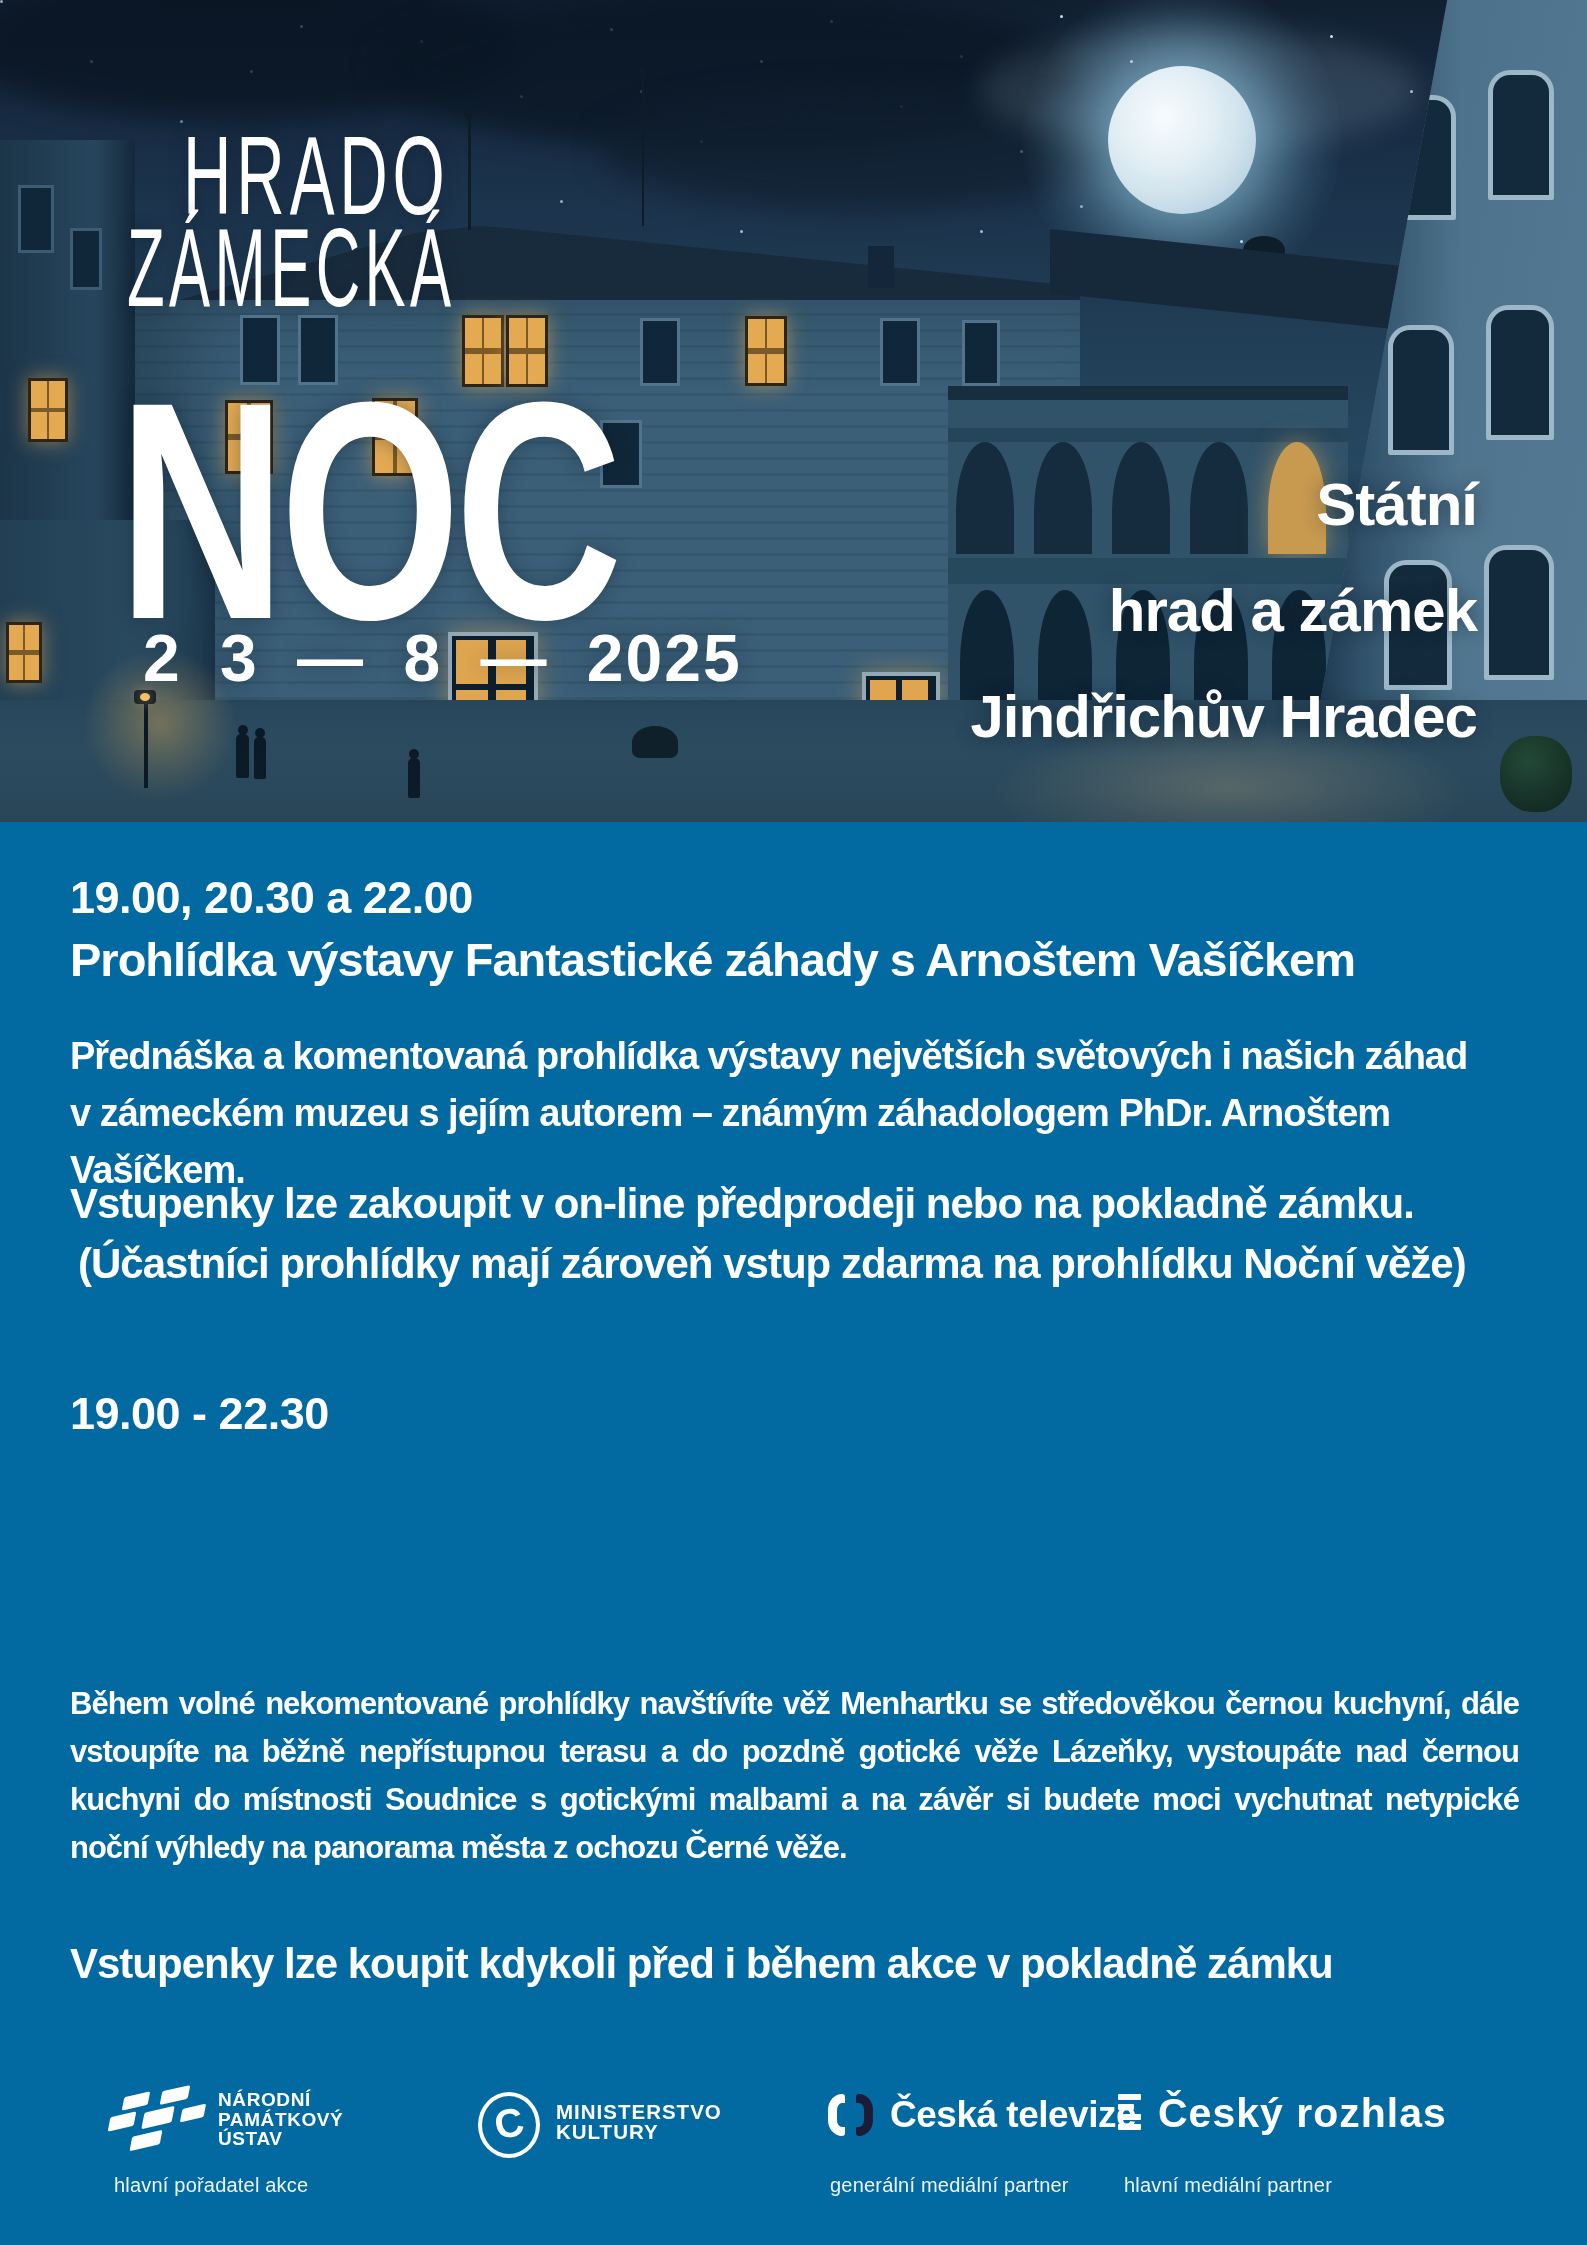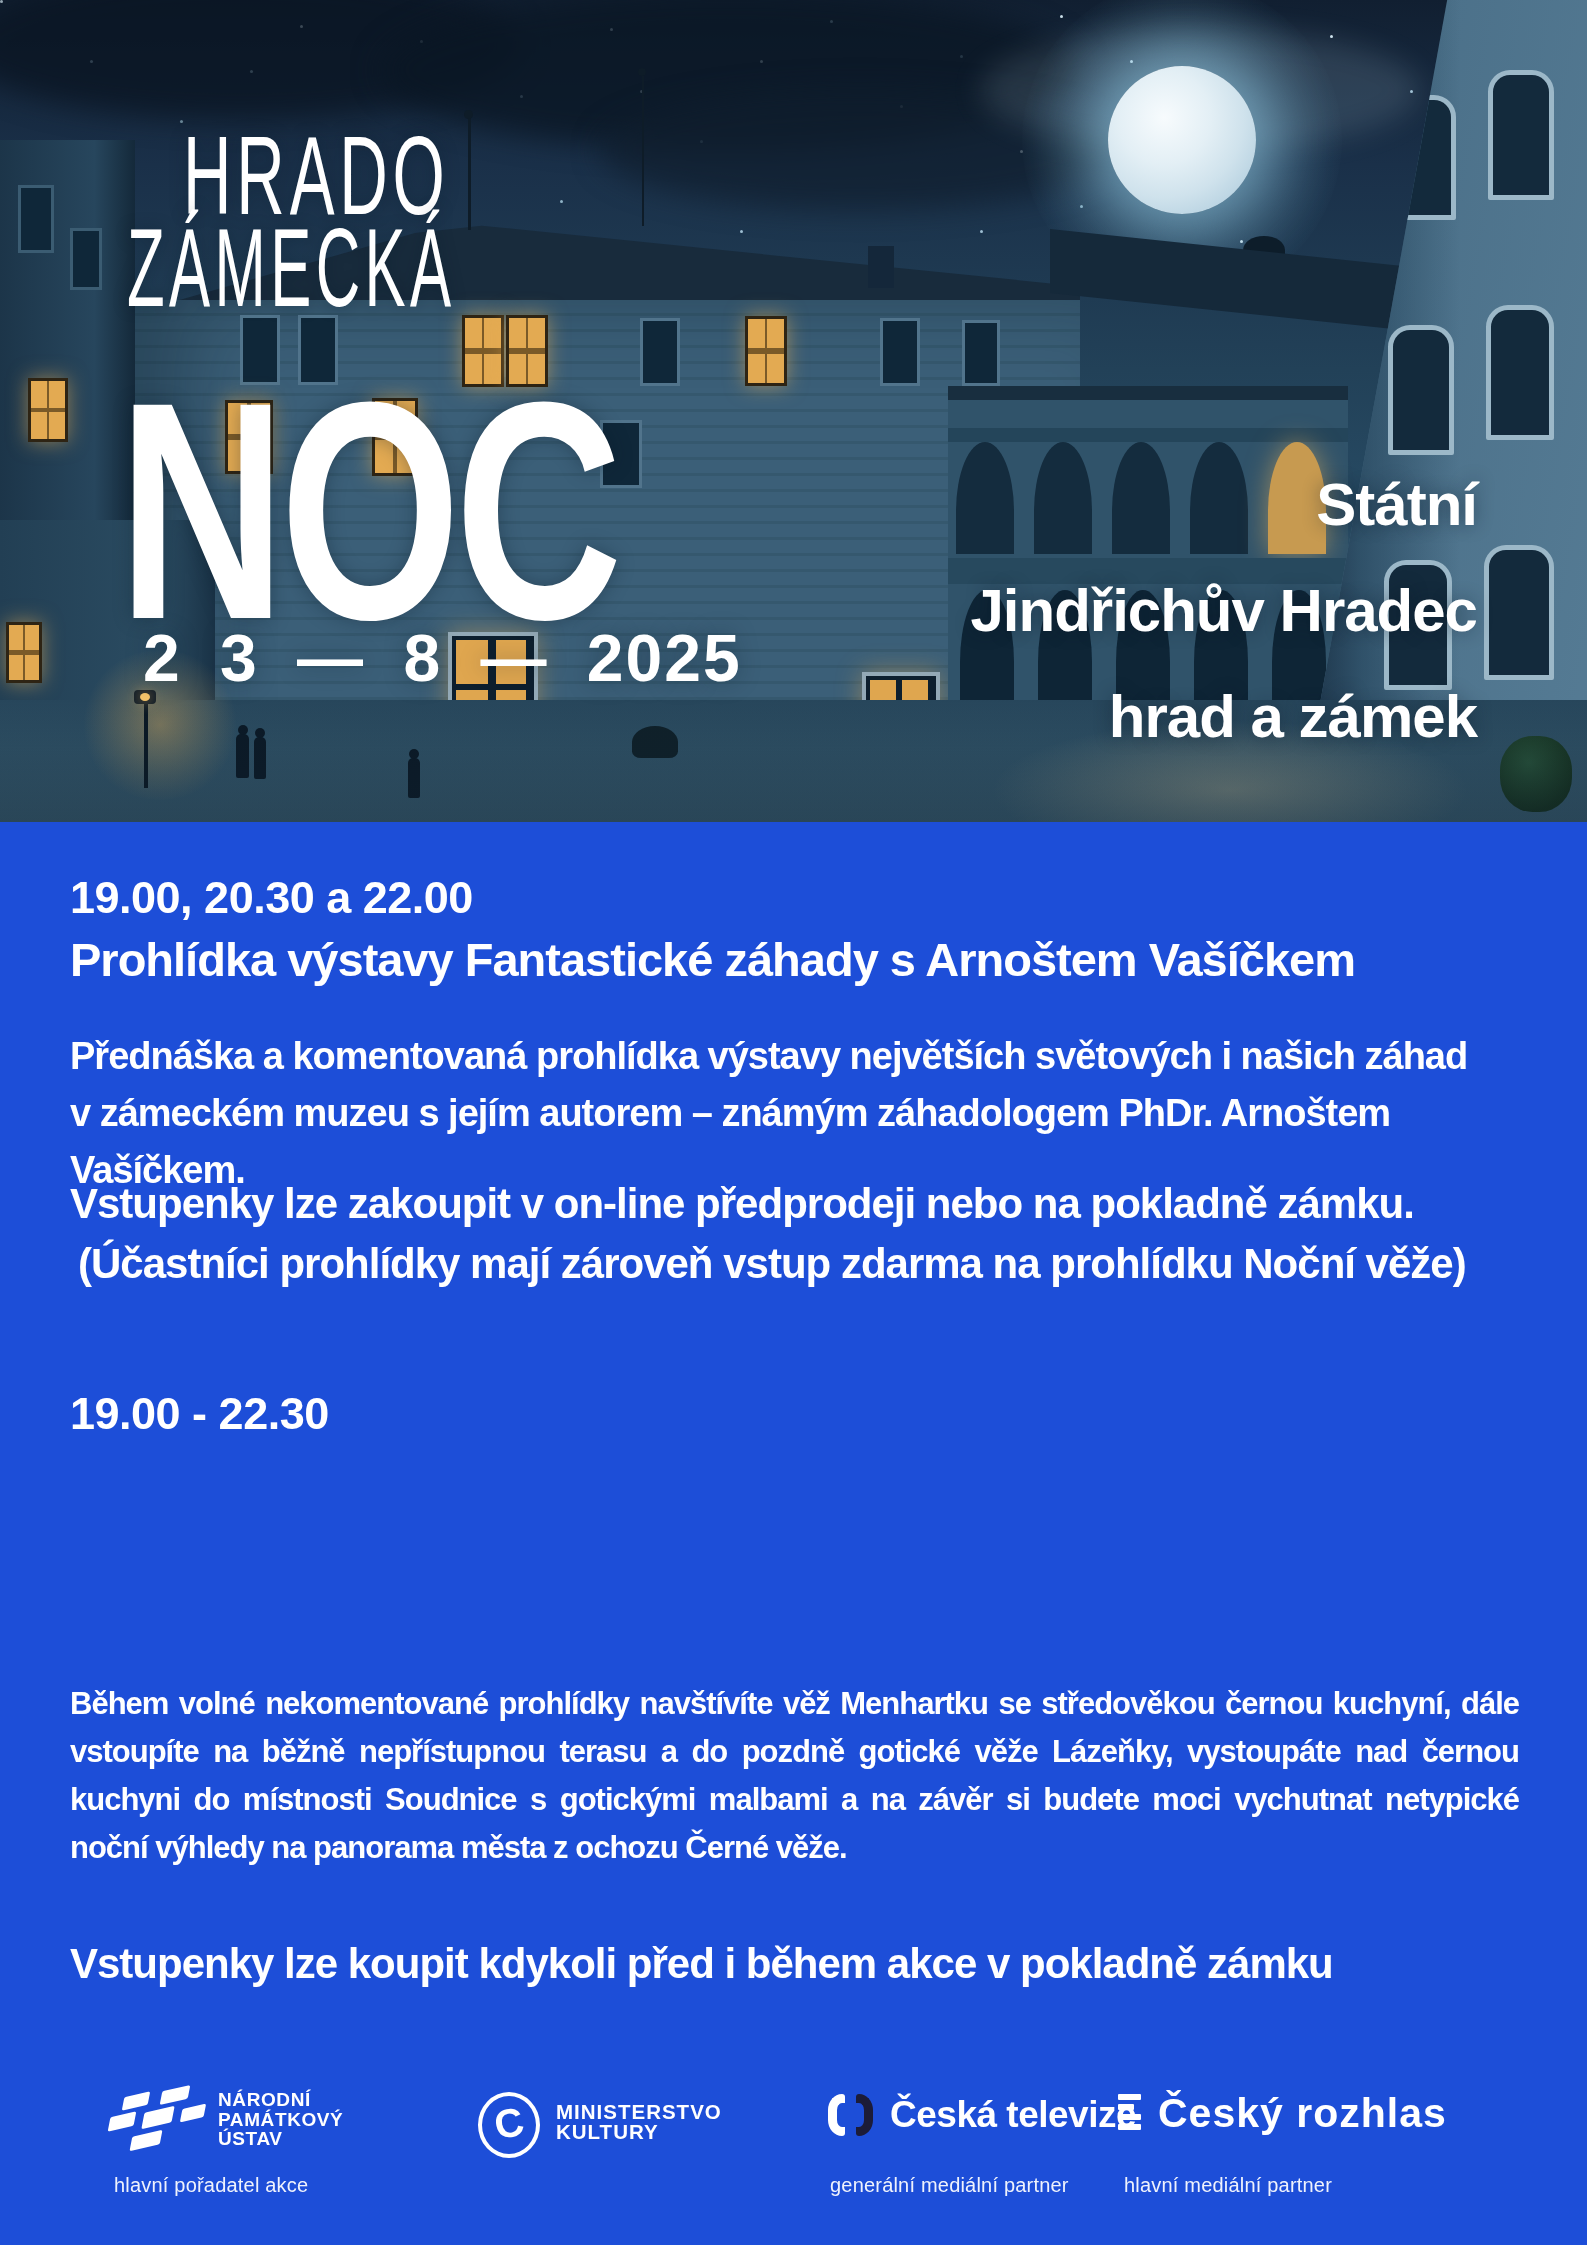--- a/index.html
+++ b/index.html
@@ -1,16 +1,16 @@
 <!DOCTYPE html>
 <html><head>
 <meta charset="utf-8">
 <style>
   html,body{margin:0;padding:0;background:#0d1b26;}
-  .poster{position:relative;width:1587px;height:2245px;background:#1d4ed8;overflow:hidden;
+  .poster{position:relative;width:1587px;height:2245px;background:#0369a1;overflow:hidden;
           font-family:"Liberation Sans",sans-serif;color:#fff;}
   .abs{position:absolute;}
   
   .hero{position:absolute;left:0;top:0;width:1587px;height:822px;overflow:hidden;
         background:linear-gradient(180deg,#111f31 0%,#1a3049 20%,#224158 45%,#2a506a 72%,#2f5870 100%);}
   .stars{width:3px;height:3px;border-radius:50%;background:#cfe3ee;left:0;top:0;
     box-shadow:420px 40px 0 #cfe3ee,520px 95px 0 #9fc0d4,610px 28px 0 #cfe3ee,700px 140px 0 #8fb3c6,
     760px 60px 0 #cfe3ee,830px 20px 0 #9fc0d4,900px 105px 0 #cfe3ee,960px 55px 0 #8fb3c6,
     1020px 150px 0 #cfe3ee,1060px 15px 0 #cfe3ee,1330px 35px 0 #cfe3ee,1410px 90px 0 #9fc0d4,
     1450px 25px 0 #cfe3ee,1500px 130px 0 #8fb3c6,1540px 60px 0 #cfe3ee,1560px 180px 0 #9fc0d4,
@@ -168,22 +168,22 @@
          background:radial-gradient(circle at 40% 35%,#27513a,#15301f 75%);"></div>
     <div class="abs" style="left:0;top:702px;width:1587px;height:120px;
          background:linear-gradient(180deg,transparent,rgba(16,34,48,.35));"></div>
 
     <div class="abs hero-text t-thin" style="left:183px;top:120px;transform:scaleX(.60);">HRADO</div>
     <div class="abs hero-text t-thin" style="left:127px;top:212px;transform:scaleX(.55);">ZÁMECKÁ</div>
     <div class="abs hero-text t-noc" style="left:118px;top:356px;transform:scaleX(.75);">NOC</div>
     <div class="abs hero-text t-date" style="left:143px;top:620px;">2 3 — 8 — 2025</div>
     <div class="abs t-venue" style="right:110px;top:452px;">
       <div>Státní</div>
+      <div>hrad a zámek</div>
       <div>Jindřichův Hradec</div>
-      <div>hrad a zámek</div>
     </div>
   </div>
 
   <div class="abs time" style="left:70px;top:872px;">19.00, 20.30 a 22.00</div>
   <div class="abs h1" style="left:70px;top:932px;width:1449px;">Prohlídka výstavy Fantastické záhady s Arnoštem Vašíčkem</div>
   <div class="abs body" style="left:70px;top:1028px;width:1460px;">Přednáška a komentovaná prohlídka výstavy největších světových i našich záhad
 v zámeckém muzeu s jejím autorem – známým záhadologem PhDr. Arnoštem Vašíčkem.</div>
   <div class="abs ticket" style="left:70px;top:1180px;">Vstupenky lze zakoupit v on-line předprodeji nebo na pokladně zámku.</div>
   <div class="abs ticket" style="left:78px;top:1240px;">(Účastníci prohlídky mají zároveň vstup zdarma na prohlídku Noční věže)</div>
 

